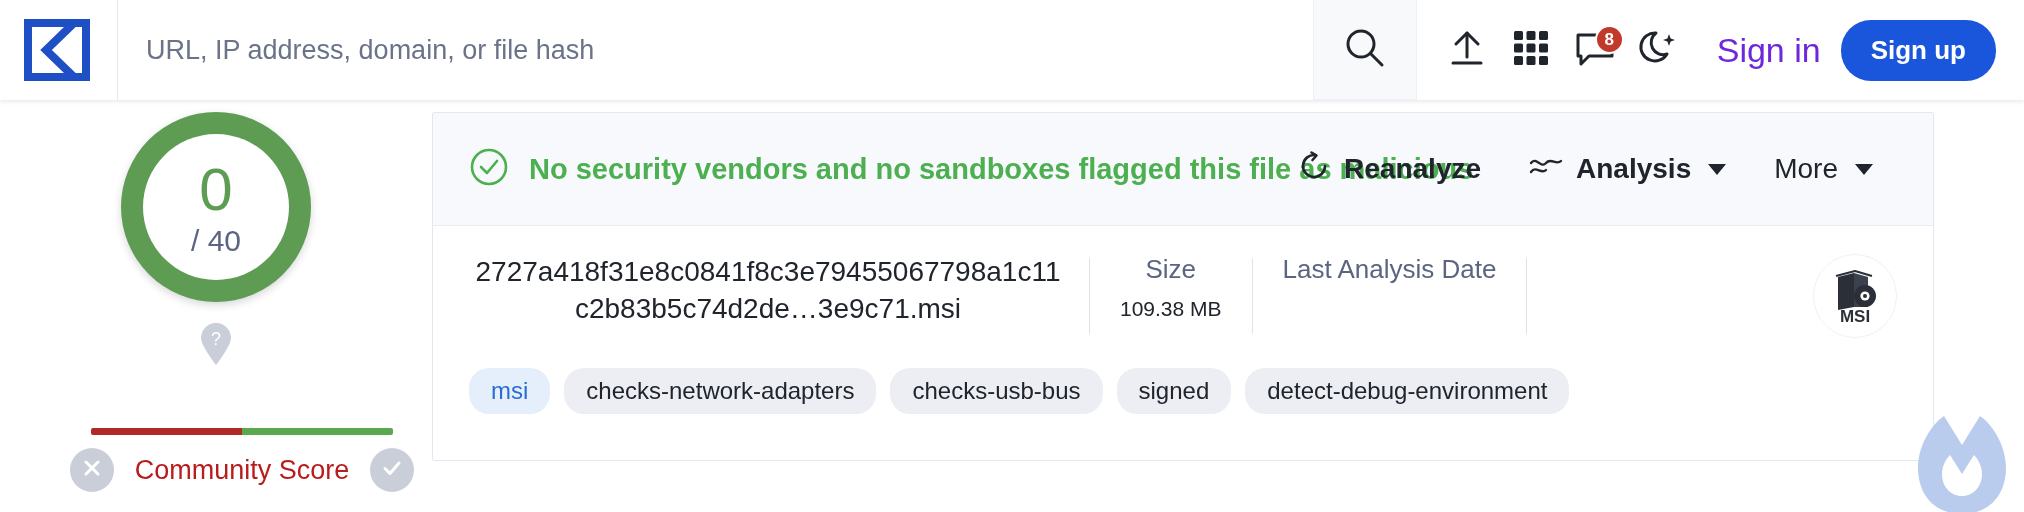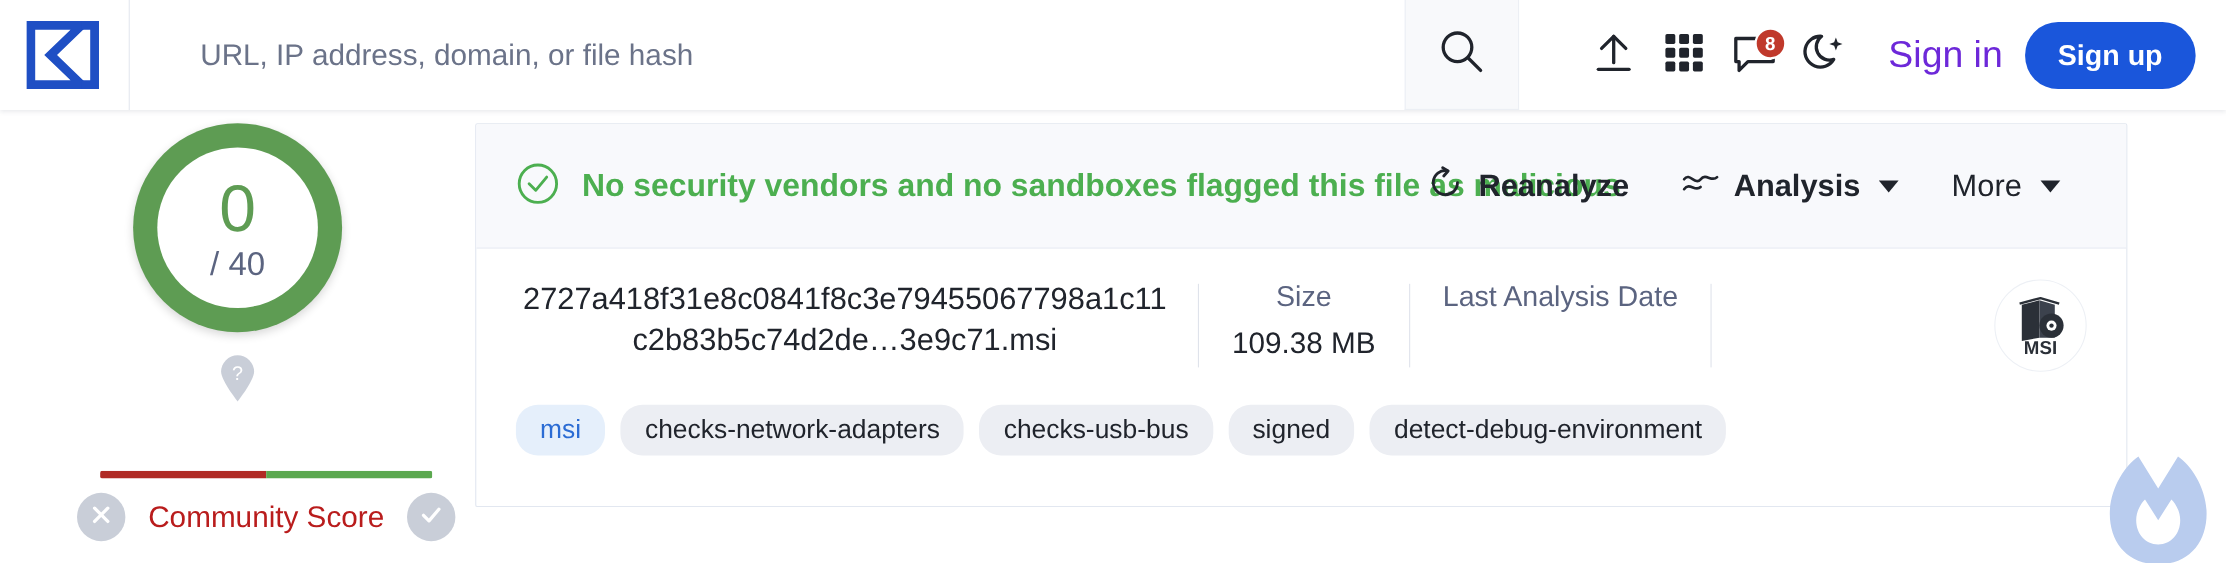--- a/index.html
+++ b/index.html
@@ -15,21 +15,20 @@
 
   
   .header {
     position: relative;
     height: 100px;
     display: flex;
     align-items: stretch;
     background: #ffffff;
     box-shadow: 0 2px 4px rgba(90,100,120,0.13);
     z-index: 20;
-    gap: 36px;
   }
   .logo-wrap {
     width: 118px;
     min-width: 118px;
     display: flex;
     align-items: center;
     justify-content: center;
     border-right: 1px solid #e4e8ef;
   }
   .logo-wrap svg { display: block; }
@@ -281,21 +280,21 @@
   }
   .meta-cell {
     padding: 0 30px;
   }
   .meta-label {
     font-size: 26px;
     color: #5b6480;
     white-space: nowrap;
   }
   .meta-value {
-    font-size: 27px;
+    font-size: 21px;
     color: #20242c;
     margin-top: 12px;
     white-space: nowrap;
   }
   .ftype {
     margin-left: auto;
     width: 84px; height: 84px;
     border-radius: 50%;
     border: 1px solid #edf0f5;
     display: flex; align-items: center; justify-content: center;

